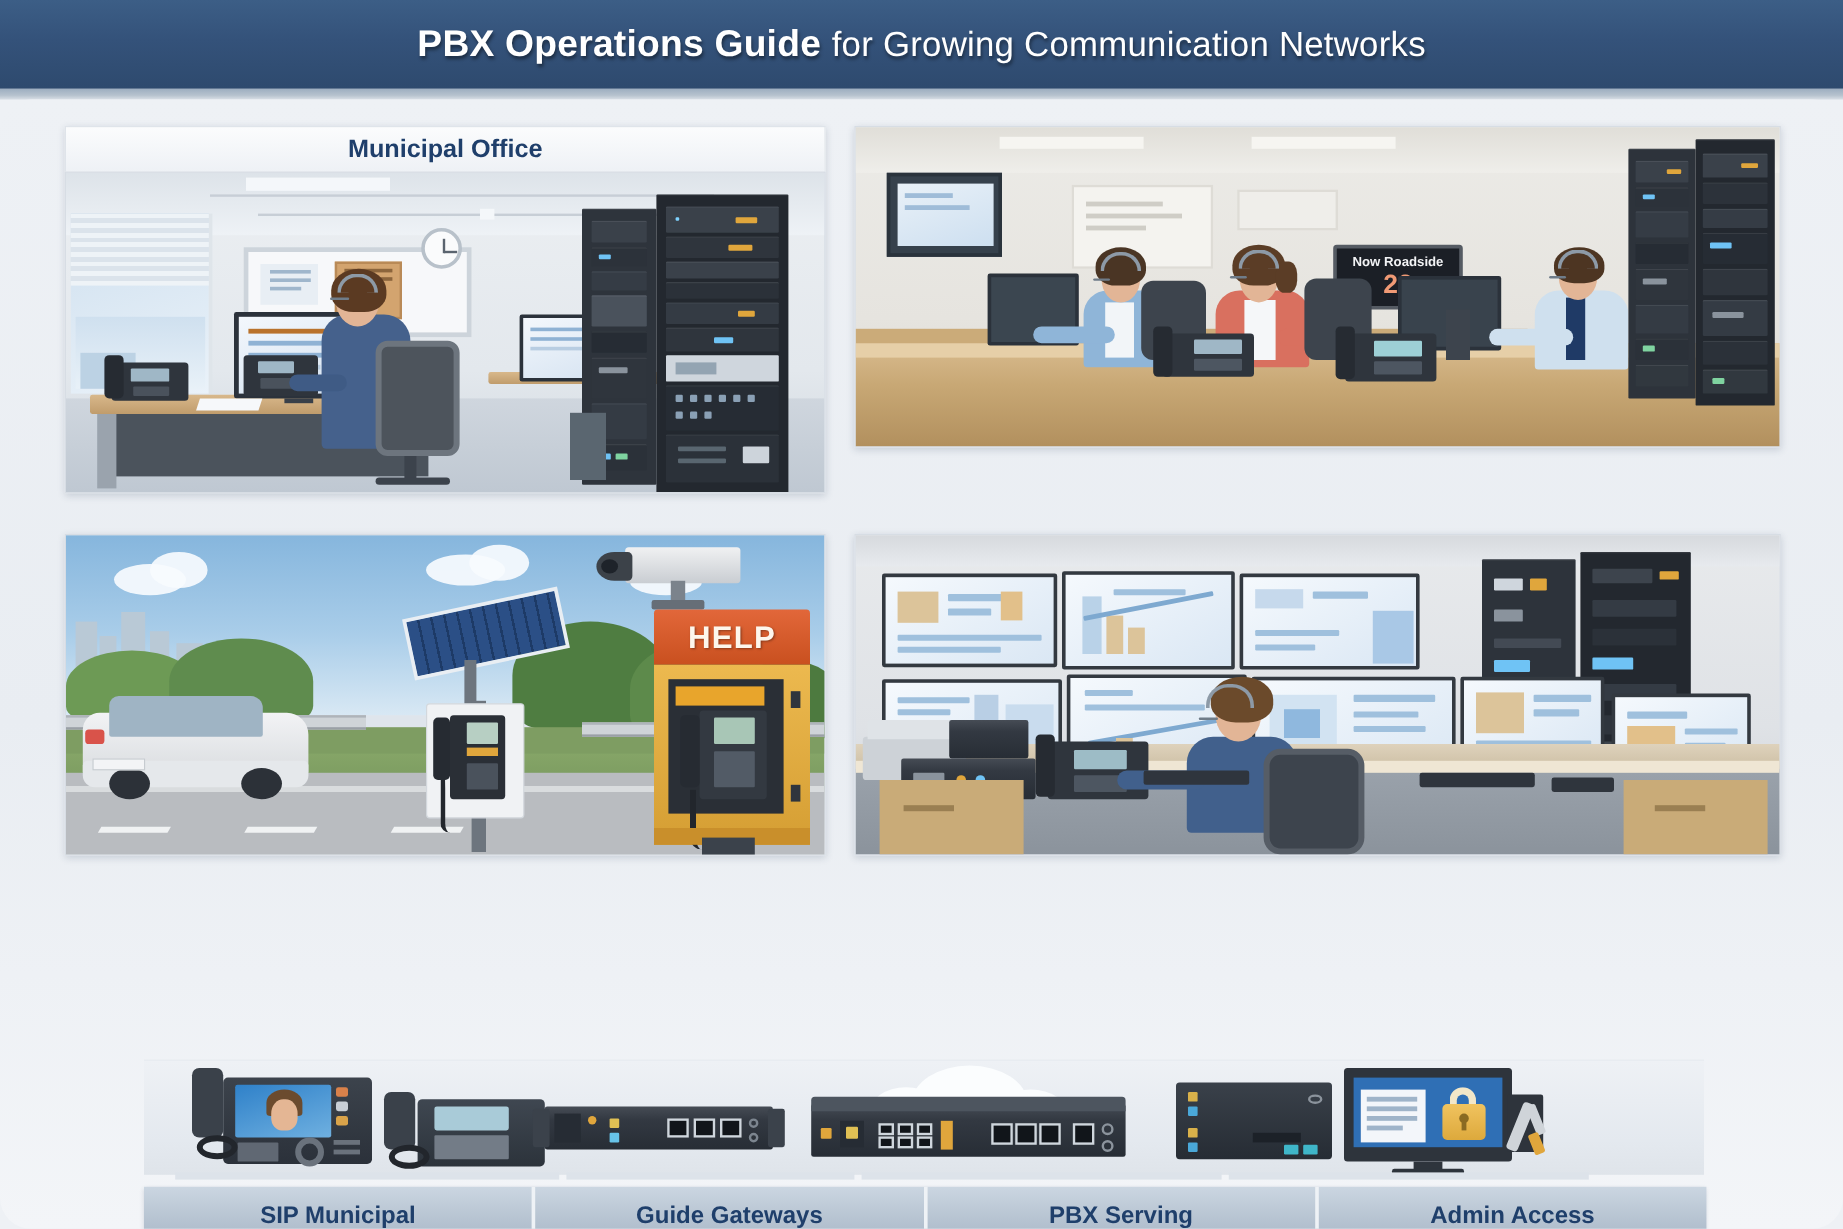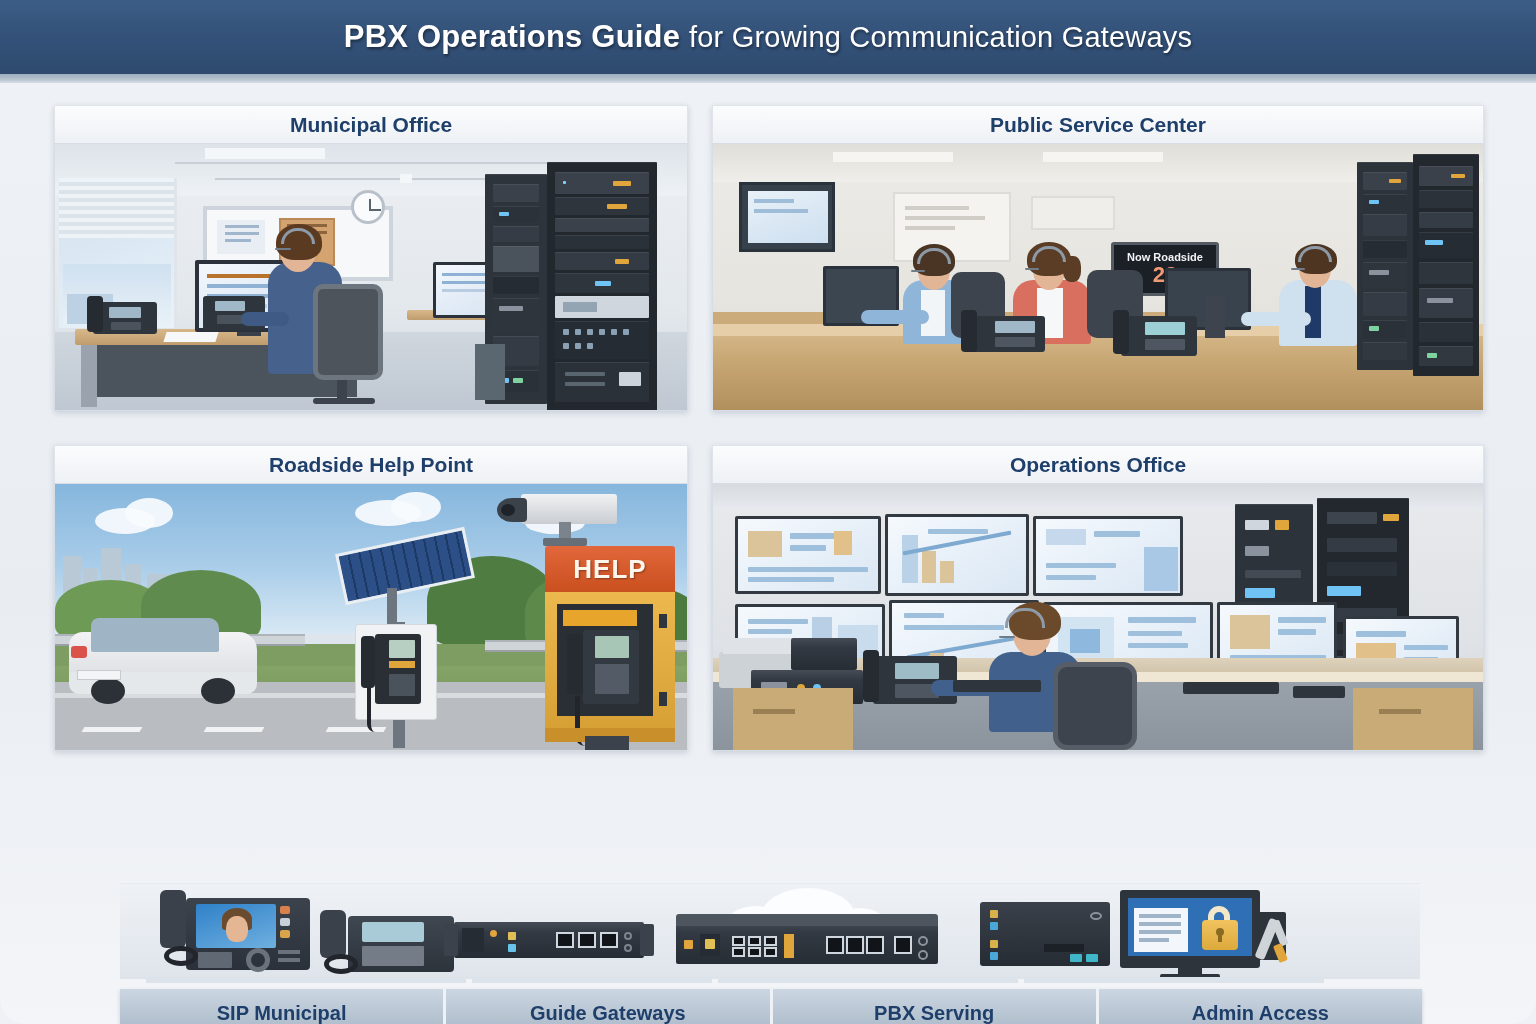--- a/index.html
+++ b/index.html
@@ -170,21 +170,21 @@
   .lock-body { position:absolute; background:linear-gradient(180deg,#f0c35f,#dda93c); border-radius:4px; }
   .lock-shackle { position:absolute; border:6px solid #f2e7c8; border-bottom:none; border-radius:16px 16px 0 0; }
   .tool { position:absolute; background:#cfd4d9; }
 </style>
 </head>
 <body>
 
 <div class="header">
   <div class="header-title">
     <span class="strong">PBX Operations Guide</span>
-    <span class="light">for Growing Communication Gateways</span>
+    <span class="light">for Growing Communication Networks</span>
   </div>
 </div>
 <div class="header-underline"></div>
 
 <div class="stage">
 
   <div class="panel p1">
     <div class="panel-head">
       <span class="panel-head-title">Municipal Office</span>
     </div>
@@ -318,23 +318,20 @@
         <div class="rackunit" style="left:0;top:186px;width:46px;height:22px;background:#2b3139;">
           <div class="led" style="left:6px;top:8px;width:10px;height:5px;background:#6fc3f5;"></div>
           <div class="led" style="left:20px;top:8px;width:10px;height:5px;background:#7fd3a0;"></div>
         </div>
       </div>
       <div class="abs" style="left:420px;top:200px;width:30px;height:56px;background:#5a6670;"></div>
     </div>
   </div>
 
   <div class="panel p2">
-    <div class="panel-head">
-      <span class="panel-head-title">Public Service Center</span>
-    </div>
     <div class="panel-body">
       <div class="psc-wall"></div>
       <div class="abs" style="left:0;top:0;width:100%;height:38px;background:linear-gradient(180deg,#e0ded8,#efeeea);"></div>
       <div class="abs" style="left:120px;top:8px;width:120px;height:10px;background:#f6f5f1;"></div>
       <div class="abs" style="left:330px;top:8px;width:120px;height:10px;background:#f6f5f1;"></div>
 
       <div class="abs" style="left:26px;top:38px;width:96px;height:70px;background:#36414c;border:3px solid #2a333c;">
         <div class="abs" style="left:6px;top:6px;width:80px;height:52px;background:linear-gradient(160deg,#e9f1f8,#cddff0);"></div>
         <div class="abs" style="left:12px;top:14px;width:40px;height:4px;background:#9fbcd8;"></div>
         <div class="abs" style="left:12px;top:24px;width:54px;height:4px;background:#9fbcd8;"></div>
@@ -436,23 +433,20 @@
           </div>
         <div class="rackunit" style="left:0;top:156px;width:54px;height:20px;background:#2b3139;"></div>
         <div class="rackunit" style="left:0;top:180px;width:54px;height:20px;background:#31383f;">
             <div class="led" style="left:8px;top:7px;width:10px;height:5px;background:#7fd3a0;"></div>
           </div>
       </div>
     </div>
   </div>
 
   <div class="panel p3">
-    <div class="panel-head">
-      <span class="panel-head-title">Roadside Help Point</span>
-    </div>
     <div class="panel-body">
       <div class="rd-sky"></div>
       <div class="cloud" style="left:40px;top:24px;width:60px;height:26px;"></div>
       <div class="cloud" style="left:70px;top:14px;width:48px;height:30px;"></div>
       <div class="cloud" style="left:300px;top:16px;width:66px;height:26px;"></div>
       <div class="cloud" style="left:336px;top:8px;width:50px;height:30px;"></div>
       <div class="cloud" style="left:470px;top:28px;width:60px;height:22px;"></div>
 
       <div class="rd-skyline" style="left:8px;top:72px;width:18px;height:42px;"></div>
       <div class="rd-skyline" style="left:28px;top:84px;width:14px;height:30px;"></div>
@@ -520,23 +514,20 @@
       <div class="phone-hs" style="left:512px;top:150px;width:16px;height:60px;"></div>
       <div class="abs" style="left:520px;top:212px;width:10px;height:50px;border-left:5px solid #22262c;border-radius:0 0 0 12px;"></div>
       <div class="abs" style="left:490px;top:244px;width:130px;height:14px;background:#c98f2b;"></div>
       <div class="abs" style="left:530px;top:252px;width:44px;height:16px;background:#3b424b;"></div>
       <div class="abs" style="left:604px;top:130px;width:8px;height:14px;background:#2f353d;"></div>
       <div class="abs" style="left:604px;top:208px;width:8px;height:14px;background:#2f353d;"></div>
     </div>
   </div>
 
   <div class="panel p4">
-    <div class="panel-head">
-      <span class="panel-head-title">Operations Office</span>
-    </div>
     <div class="panel-body">
       <div class="op-wall"></div>
       <div class="abs" style="left:0;top:0;width:100%;height:26px;background:linear-gradient(180deg,#d7dade,#e7eaee);"></div>
 
       <div class="op-mon" style="left:22px;top:32px;width:146px;height:78px;">
         <div class="op-mon-in">
           <div class="op-block" style="left:10px;top:12px;width:34px;height:26px;background:#dcc49a;"></div>
           <div class="op-line" style="left:52px;top:14px;width:50px;height:6px;"></div>
           <div class="op-line" style="left:52px;top:26px;width:36px;height:6px;"></div>
           <div class="op-block" style="left:96px;top:12px;width:18px;height:24px;background:#e2c08a;"></div>

